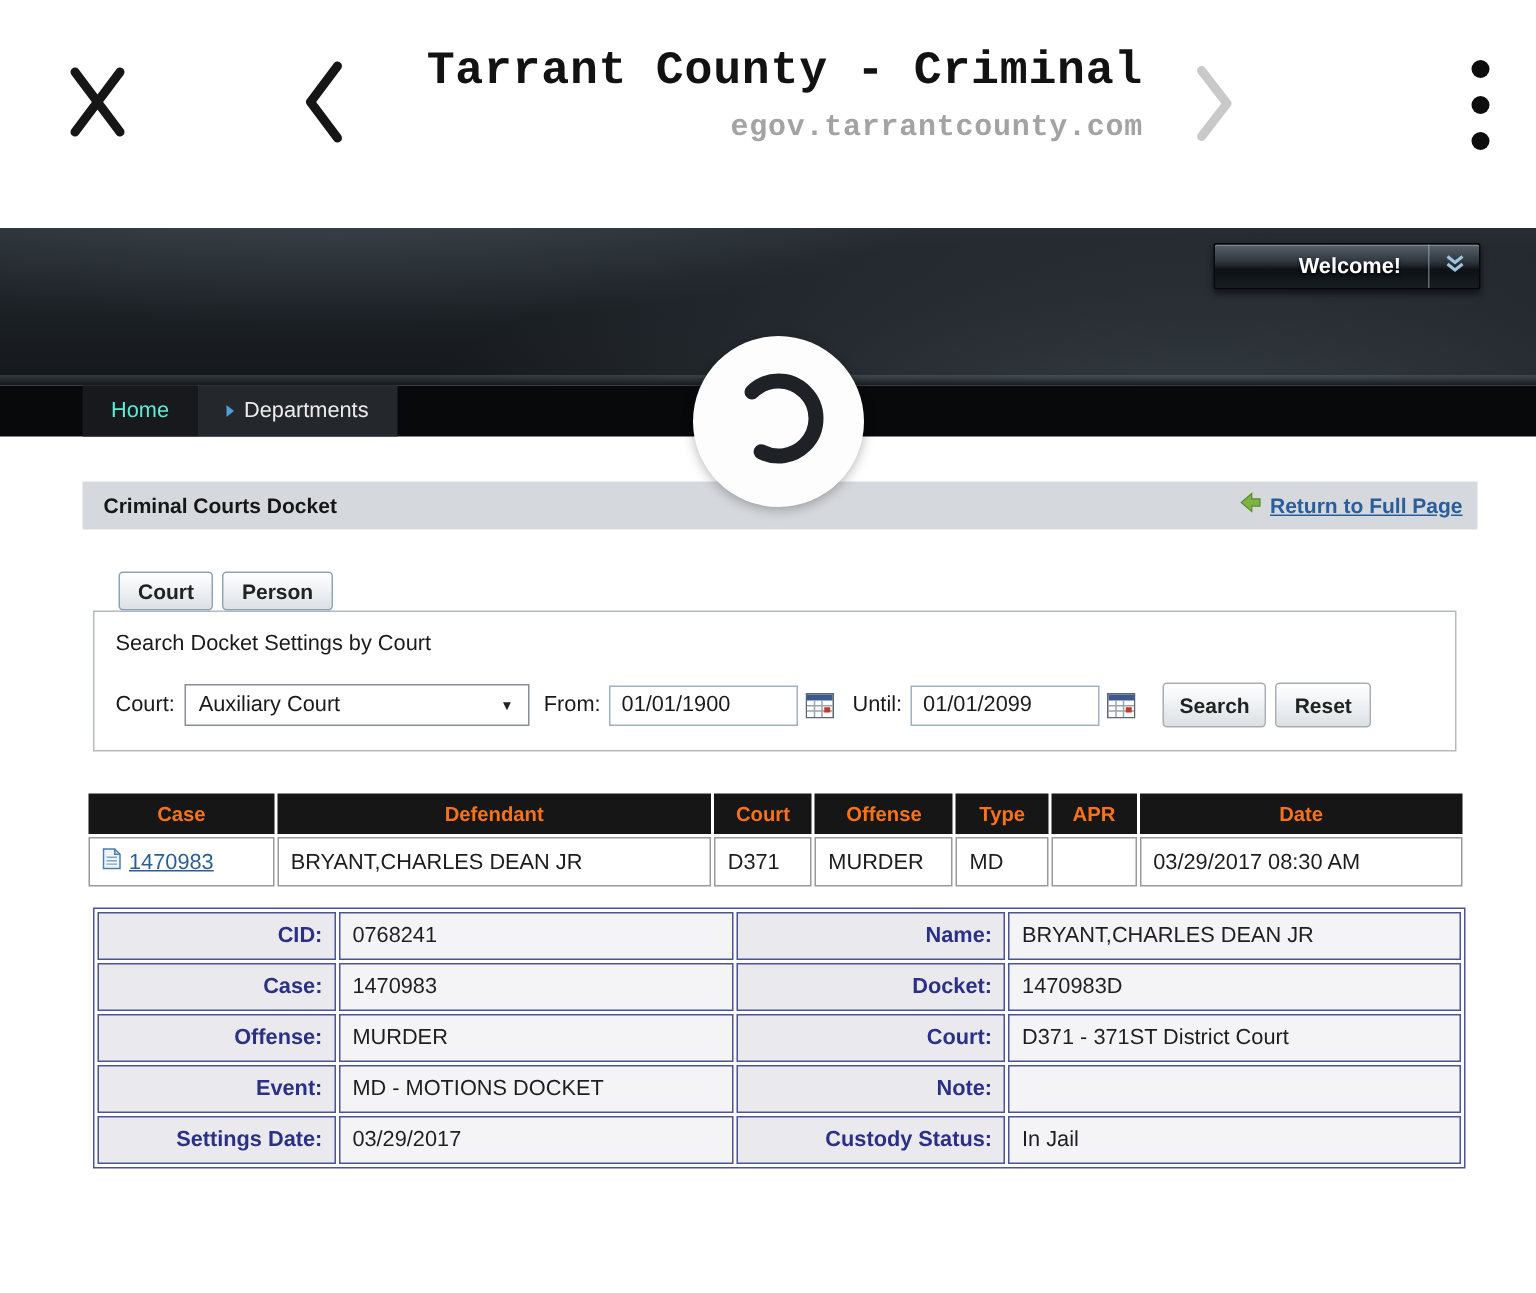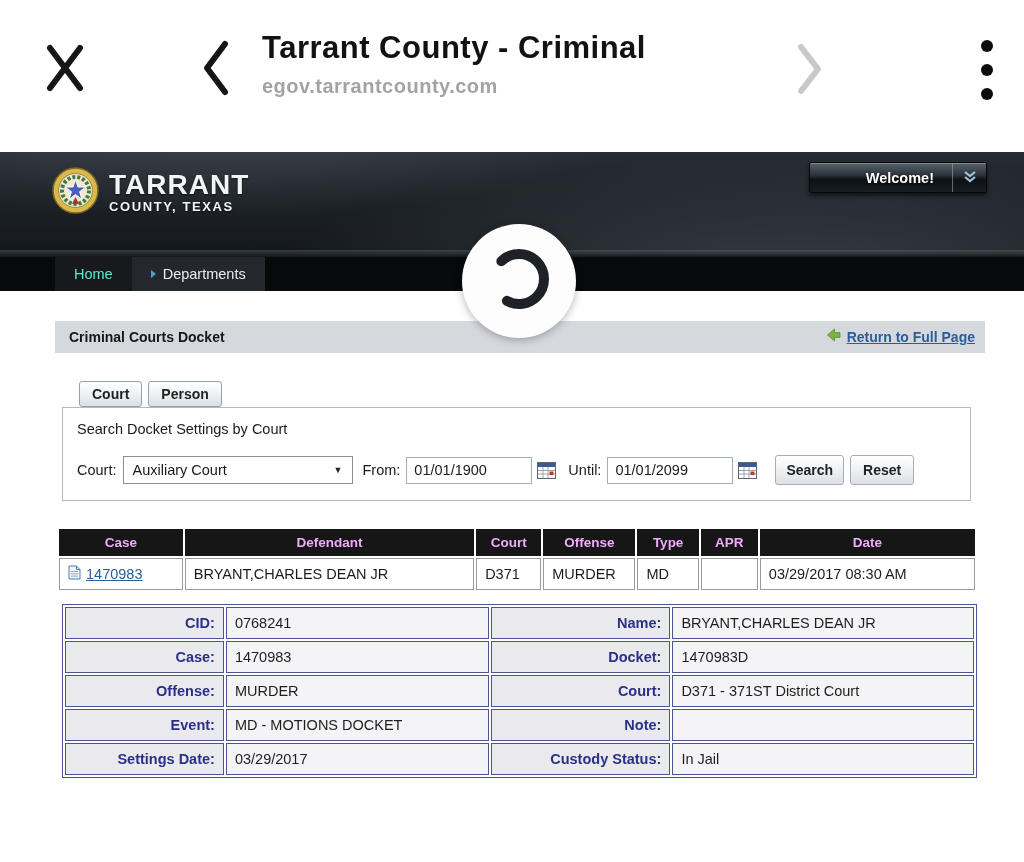--- a/index.html
+++ b/index.html
@@ -7,21 +7,21 @@
               font-family:"Liberation Sans", sans-serif; }
   body { position:relative; }
 
   
   .topbar { position:absolute; left:0; top:0; width:1024px; height:152px; background:#fff; }
   .icon-btn { position:absolute; background:none; border:none; cursor:pointer; }
   .close-btn { left:42px; top:40px; }
   .back-btn  { left:200px; top:38px; }
   .fwd-btn   { left:796px; top:42px; }
   .menu-btn  { right:30px; top:34px; }
-  .title-wrap { position:absolute; left:262px; top:30px; width:500px; text-align:left; }
+  .title-wrap { position:absolute; left:262px; top:30px; width:500px; text-align:right;font-family:Liberation Mono, monospace; }
   .tab-title { font-size:31px; font-weight:bold; color:#121212; letter-spacing:0.5px; }
   .tab-url   { font-size:20px; font-weight:bold; color:#a3a3a3; margin-top:9px; letter-spacing:0.5px; }
 
   
   .banner { position:absolute; left:0; top:152px; width:1024px; height:105px; overflow:hidden;
     background:
       radial-gradient(ellipse 850px 190px at 78% 118%, rgba(112,124,134,0.38), rgba(112,124,134,0) 62%),
       radial-gradient(ellipse 700px 170px at 22% -35%, rgba(120,132,142,0.30), rgba(120,132,142,0) 60%),
       linear-gradient(180deg,#272d33 0%, #1b2025 55%, #14181c 100%);
   }
@@ -86,21 +86,21 @@
   .select-caret { font-size:9px; color:#222; }
   .date-input { width:126px; height:27px; border:1px solid #9fb2c2; padding:0 7px;
       font-family:"Liberation Sans", sans-serif; font-size:14.5px; color:#1a1a1a; }
   .cal-btn { background:none; border:none; margin-left:5px; cursor:pointer; line-height:0; }
   .search-btn { margin-left:18px; padding:6px 10px; }
   .reset-btn  { margin-left:6px; padding:6px 12px; }
 
   
   .results { margin-top:26px; margin-left:2px; width:920px; border-collapse:separate;
              border-spacing:2px; }
-  .results th { background:#161616; color:#f0abfc; font-size:13.5px; font-weight:bold;
+  .results th { background:#161616; color:#f97316; font-size:13.5px; font-weight:bold;
                 padding:6px 4px; text-align:center; }
   .results td { border:1px solid #9a9a9a; background:#fff; font-size:14.5px; color:#1c1c1c;
                 padding:6px 8px; text-align:left; white-space:nowrap; }
   .case-link { color:#2a5d9c; text-decoration:underline; cursor:pointer; display:inline-flex;
                align-items:center; gap:5px; }
 
   
   .detail { margin-top:12px; margin-left:7px; width:915px; border-collapse:separate;
             border-spacing:2px; border:1px solid #4b5596; background:#fff; }
   .detail td { border:1px solid #4b5596; font-size:14.5px; padding:7px 8px; white-space:nowrap;margin-top:36px; }
@@ -141,35 +141,20 @@
       <svg width="14" height="72" viewBox="0 0 14 72">
         <circle cx="7" cy="12" r="6" fill="#0d0d0d"></circle>
         <circle cx="7" cy="36" r="6" fill="#0d0d0d"></circle>
         <circle cx="7" cy="60" r="6" fill="#0d0d0d"></circle>
       </svg>
     </span>
   </button>
 </div>
 
 <div class="banner">
-  <div class="logo">
-    <span>
-      <svg width="47" height="47" viewBox="0 0 47 47">
-        <circle cx="23.5" cy="23.5" r="22.5" fill="#d9b94c" stroke="#7a6524" stroke-width="1.5"></circle>
-        <circle cx="23.5" cy="23.5" r="17" fill="#efe9d2" stroke="#9c8637" stroke-width="1"></circle>
-        <circle cx="23.5" cy="23.5" r="13.5" fill="none" stroke="#3f7a3f" stroke-width="4" stroke-dasharray="3 2"></circle>
-        <polygon points="23.5,12.5 26,20 34,20 27.6,24.7 30,32.3 23.5,27.6 17,32.3 19.4,24.7 13,20 21,20" fill="#4a5fb8" stroke="#fff" stroke-width="1"></polygon>
-        <polygon points="23.5,30 27,37 20,37" fill="#b03030"></polygon>
-      </svg>
-    </span>
-    <span class="logo-text">
-      <div class="logo-line1">TARRANT</div>
-      <div class="logo-line2">COUNTY, TEXAS</div>
-    </span>
-  </div>
   <div class="welcome-btn">
     <span class="welcome-label">Welcome!</span>
     <span class="welcome-sep"></span>
     <span class="welcome-caret">
       <span>
         <svg width="14" height="12" viewBox="0 0 14 12">
           <path d="M2 1 L7 5 L12 1" stroke="#9fc3dd" stroke-width="2.2" fill="none"></path>
           <path d="M2 6 L7 10 L12 6" stroke="#9fc3dd" stroke-width="2.2" fill="none"></path>
         </svg>
       </span>

